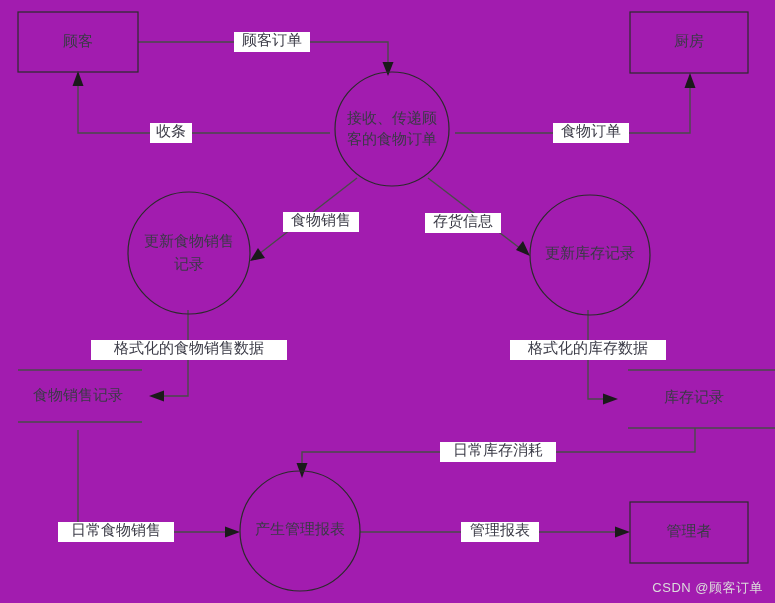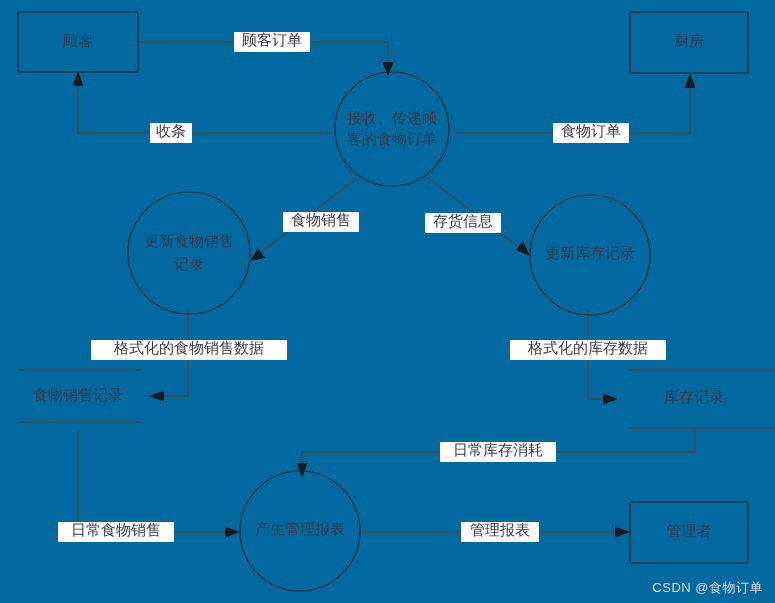--- a/index.html
+++ b/index.html
@@ -7,21 +7,21 @@
     padding: 0;
     background: #ffffff;
   }
   body {
     font-family: "Liberation Serif", "DejaVu Serif", serif;
   }
   #canvas {
     position: relative;
     width: 775px;
     height: 603px;
-    background: #0369a1;
+    background: #a21caf;
     overflow: hidden;
   }
   #dfd-svg {
     position: absolute;
     left: 0;
     top: 0;
     width: 775px;
     height: 603px;
   }
   .shape-stroke {
@@ -228,15 +228,15 @@
       <text class="flow-label" x="498" y="452">日常库存消耗</text>
     </g>
 
     <g>
       <rect x="461" y="522" width="78" height="20" fill="#ffffff" stroke="none"></rect>
       <text class="flow-label" x="500" y="532">管理报表</text>
     </g>
 
   </svg>
 
-  <div class="watermark">CSDN @食物订单</div>
+  <div class="watermark">CSDN @顾客订单</div>
 
 </div>
 
 </body></html>

